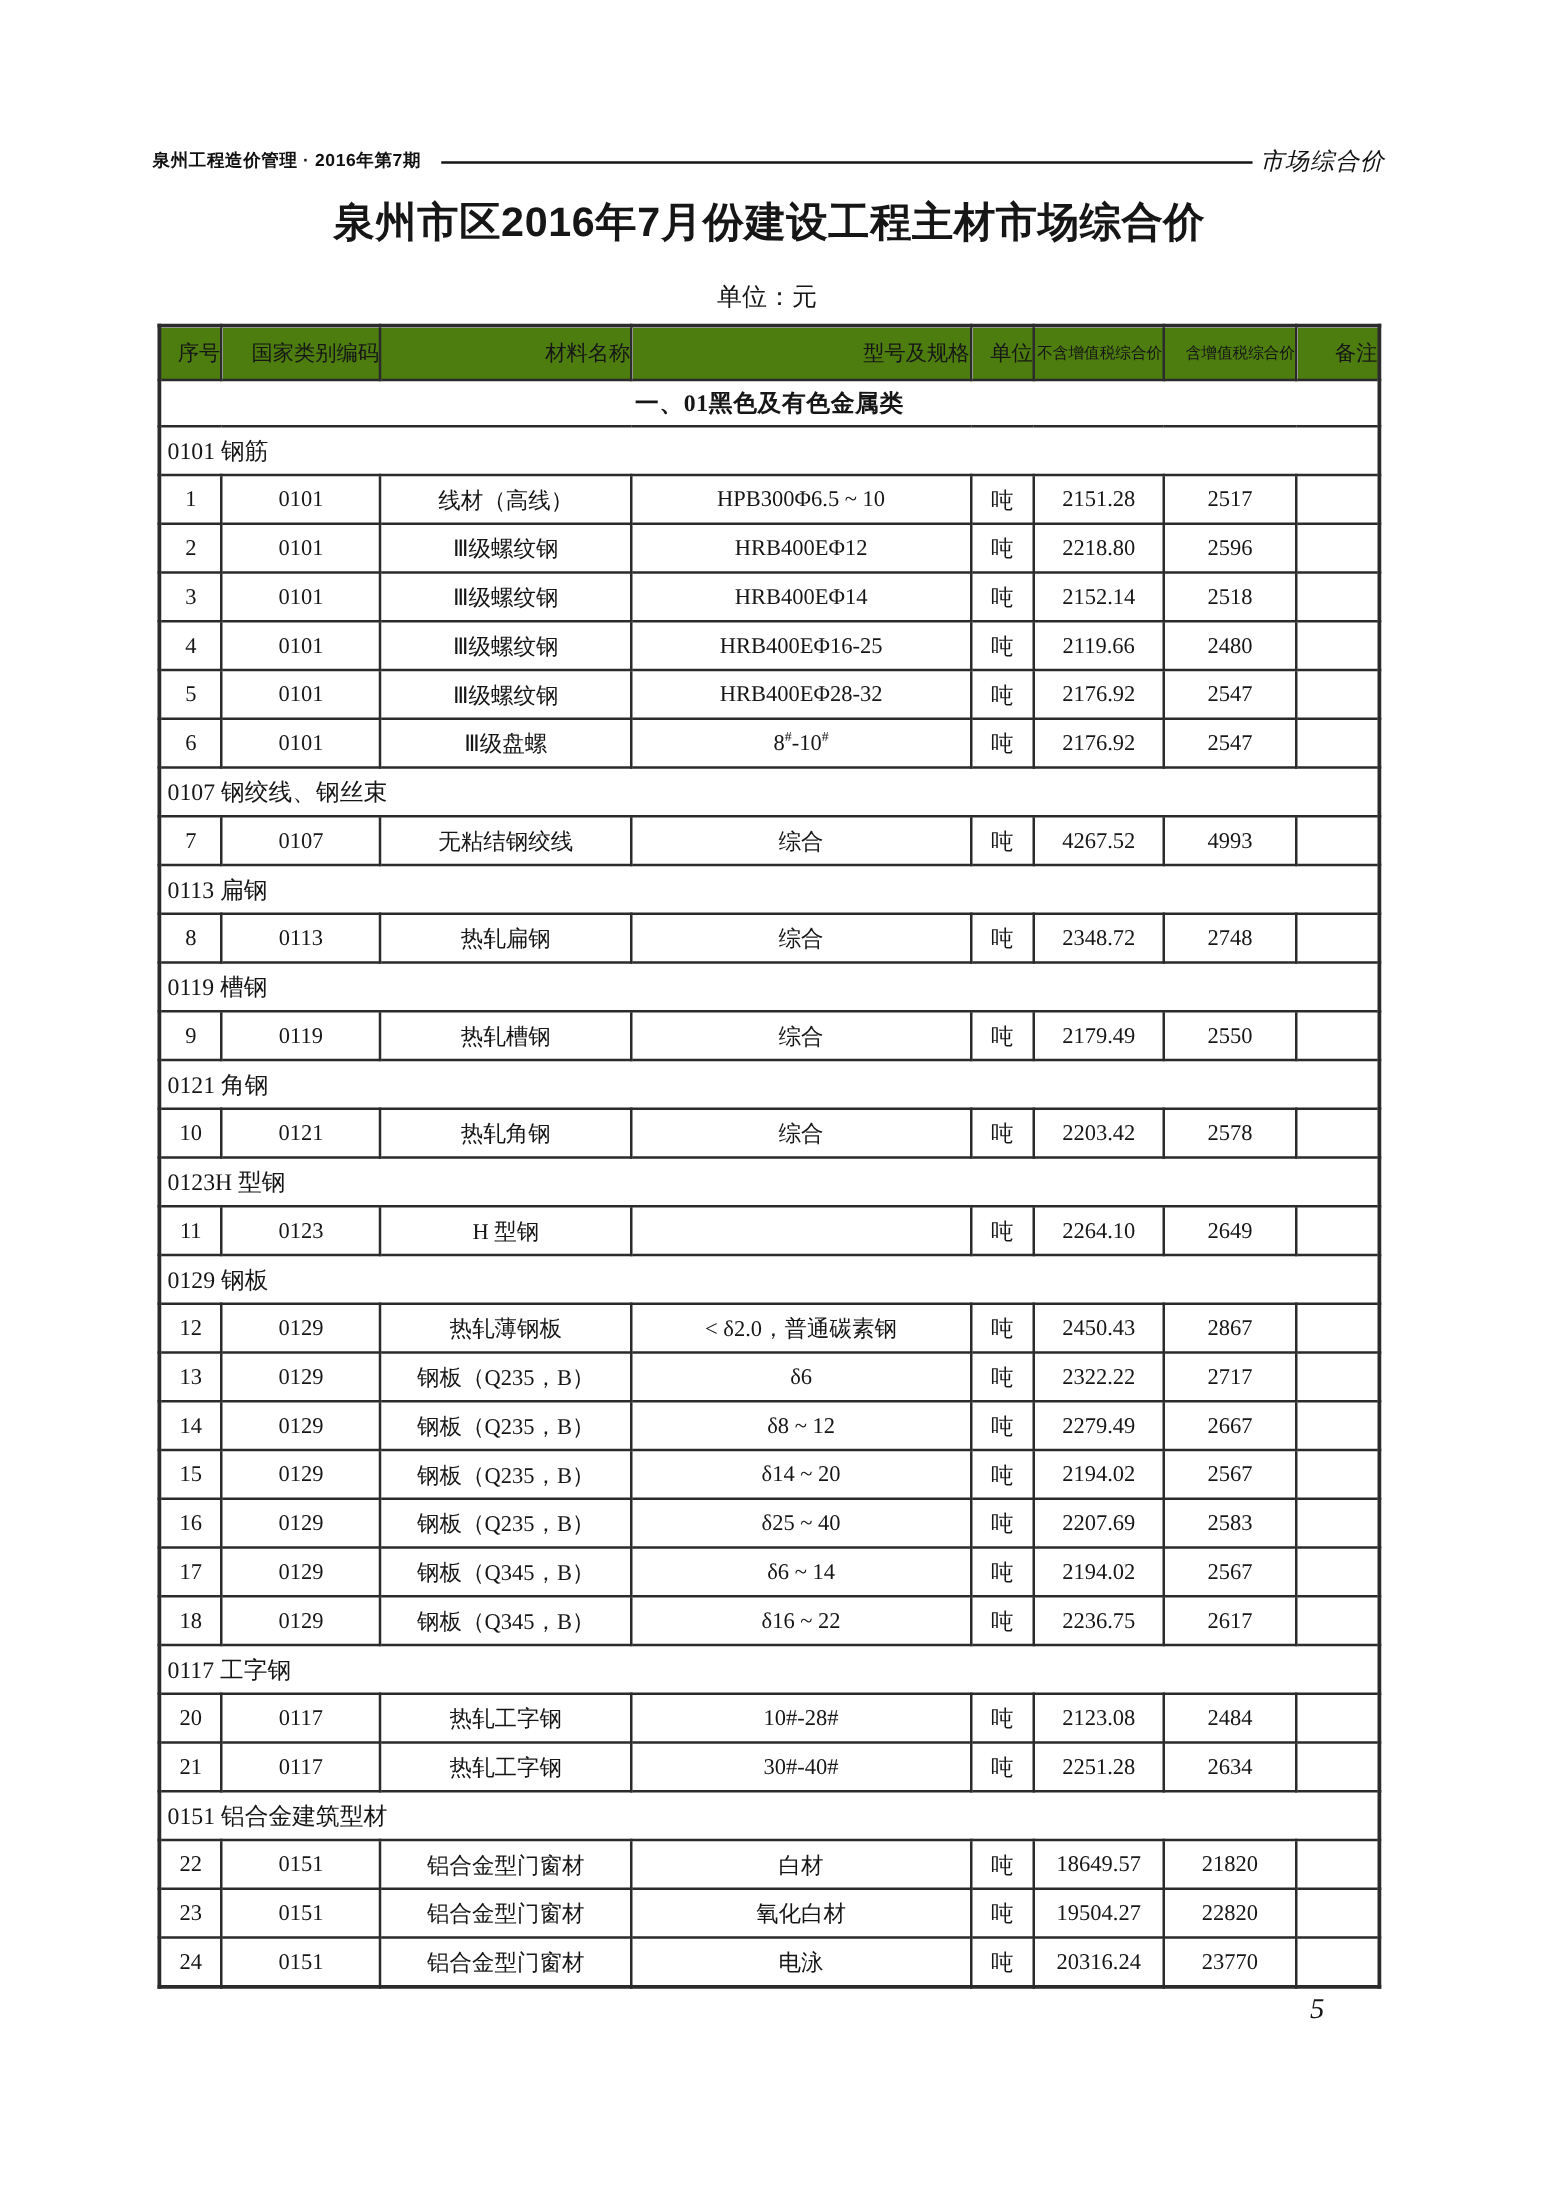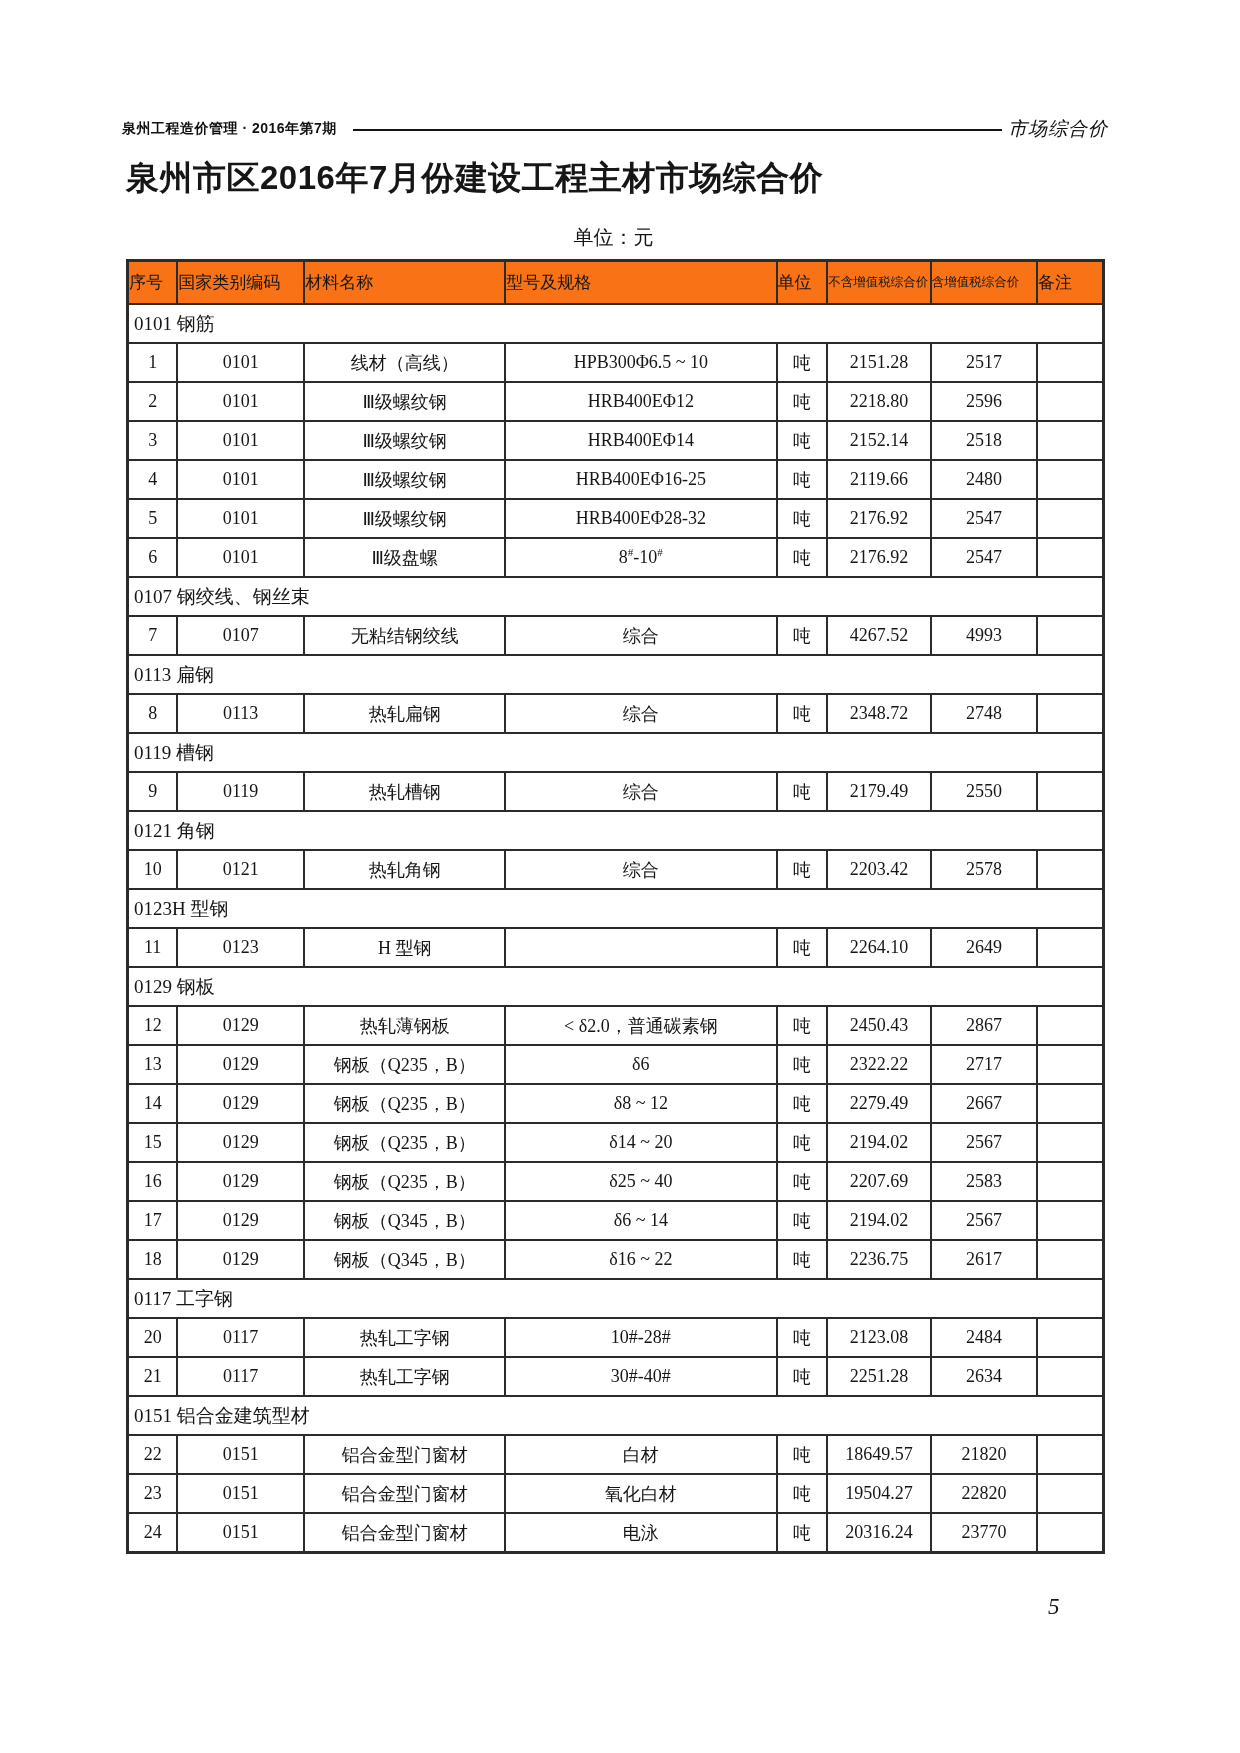--- a/index.html
+++ b/index.html
@@ -18,21 +18,21 @@
     display:flex; align-items:center;
     font-family:"Liberation Sans", sans-serif;
   }
   .jh-left { font-size:14px; font-weight:bold; letter-spacing:0.5px; white-space:nowrap; color:#111; }
   .jh-line { flex:1; height:0; border-bottom:2.5px solid #151515; margin:2px 6px 0 16px; }
   .jh-right { font-size:19px; white-space:nowrap; letter-spacing:1px; color:#111;font-style:italic; }
 
   
   .doc-title {
     position:absolute; top:156px; left:126px; width:979px;
-    margin:0; 
+    margin:0; text-align:center;
     font-family:"Liberation Sans", sans-serif;
     font-size:33px; font-weight:bold; letter-spacing:0.5px;
     white-space:nowrap;
   }
   .unit-note {
     position:absolute; top:224px; left:126px; width:975px;
     text-align:center; font-size:20px;
   }
 
   
@@ -40,25 +40,25 @@
     position:absolute; top:259px; left:126px; width:979px;
     border-collapse:collapse; table-layout:fixed;
     border:3px solid #2b2b2b;
   }
   .price-table th, .price-table td {
     border:2px solid #2b2b2b;
     overflow:hidden;
     padding:0;
   }
   .price-table thead th {
-    background:#f97316;
+    background:#4d7c0f;
     height:41px;
     font-weight:normal;
     font-size:17px;
-    text-align:left;
+    text-align:right;
     white-space:nowrap;
   }
   .price-table thead th.th-sm { font-size:12.5px; }
   td.section-cell { height:35px; text-align:center; font-weight:bold; font-size:19px; letter-spacing:0.5px; }
   td.group-cell   { height:37px; text-align:left;  font-size:19px; padding-left:5px;margin-top:48px; }
   tbody td { height:37px; font-size:18px; }
   .c-center { text-align:center; }
   .c-left   { text-align:center; padding-left:8px; }
   tbody sup { font-size:11px; line-height:0; }
 
@@ -100,20 +100,23 @@
         <th>材料名称</th>
         <th>型号及规格</th>
         <th>单位</th>
         <th class="th-sm">不含增值税综合价</th>
         <th class="th-sm">含增值税综合价</th>
         <th>备注</th>
       </tr>
     </thead>
     <tbody id="table-body">
         <tr>
+          <td colspan="8" class="section-cell">一、01黑色及有色金属类</td>
+        </tr>
+        <tr>
           <td colspan="8" class="group-cell">0101 钢筋</td>
         </tr>
         <tr>
           <td class="c-center">1</td>
           <td class="c-center">0101</td>
           <td class="c-left">线材（高线）</td>
           <td class="c-left">HPB300Φ6.5 ~ 10</td>
           <td class="c-center">吨</td>
           <td class="c-center">2151.28</td>
           <td class="c-center">2517</td>

